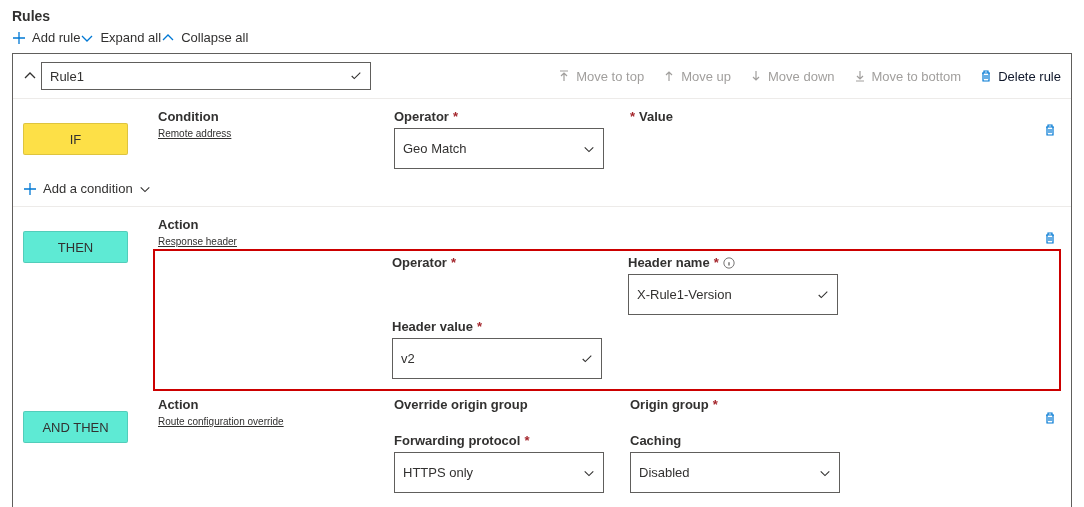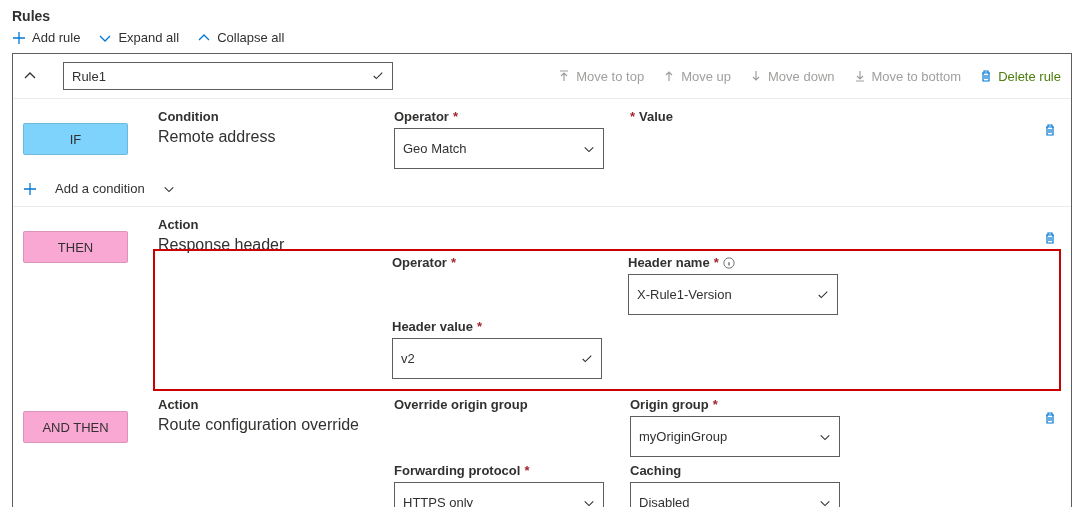--- a/index.html
+++ b/index.html
@@ -1,39 +1,39 @@
 <!DOCTYPE html>
 <html><head>
 <meta charset="utf-8">
 <style>
   * { box-sizing: border-box; margin: 0; padding: 0; }
   body { font-family: "Segoe UI", Arial, sans-serif; font-size: 13px; color: #323130; background: #fff; padding: 8px 12px; width: 1084px; }
   .title { font-weight: 600; font-size: 14px; margin-bottom: 6px; }
-  .toolbar { display: flex; gap: 18px; margin-bottom: 8px; }
+  .toolbar { display: flex; margin-bottom: 8px; }
   .tool-btn { display: flex; align-items: center; gap: 6px; cursor: pointer; color: #323130; }
   .rule-panel { border: 1px solid #605e5c; }
-  .rule-header { display: flex; align-items: center; padding: 8px 10px; gap: 26px; }
+  .rule-header { display: flex; align-items: center; padding: 8px 10px; gap: 4px; }
   .rule-name { border: 1px solid #605e5c; width: 330px; height: 28px; display: flex; align-items: center; justify-content: space-between; padding: 0 8px; }
   .hdr-actions { margin-left: auto; display: flex; gap: 18px; align-items: center; }
   .hdr-btn { display: flex; align-items: center; gap: 5px; color: #a19f9d; cursor: default; justify-content: flex-end; }
-  .hdr-btn.del { color: #4d7c0f; cursor: pointer; }
+  .hdr-btn.del { color: #0f172a; cursor: pointer; }
   .divider { border-top: 1px solid #edebe9; }
   .section { display: flex; padding: 10px 10px 0 10px; }
   .badge-col { width: 135px; flex-shrink: 0; display: flex; }
   .badge { width: 105px; height: 32px; border-radius: 2px; display: flex; align-items: center; justify-content: center; font-size: 13px; border: 1px solid rgba(0,0,0,0.12); margin-top: 14px; }
-  .badge.if { background: #7dd3fc; color: #323130; }
-  .badge.then { background: #f9a8d4; color: #323130; }
+  .badge.if { background: #fde047; color: #323130; }
+  .badge.then { background: #5eead4; color: #323130; }
   .content-col { flex-grow: 1; display: flex; flex-wrap: wrap; }
   .col { width: 230px; margin-right: 6px; margin-bottom: 6px; }
   .lbl { font-size: 13px; margin-bottom: 4px; display: flex; align-items: center; gap: 4px; font-weight: bold; }
   .req { color: #a4262c; }
   .sel { border: 1px solid #605e5c; height: 41px; display: flex; align-items: center; justify-content: space-between; padding: 0 8px; cursor: pointer; max-width: 210px; }
-  .static { font-size: 16px; }
+  .static { font-size: 10px; text-decoration: underline; }
   .del-icon { color: #0078d4; cursor: pointer; margin-left: auto; display:flex; padding-top: 14px; padding-right: 4px; }
-  .add-link { display: flex; align-items: center; gap: 18px; padding: 6px 10px 10px 10px; cursor: pointer; }
+  .add-link { display: flex; align-items: center; gap: 6px; padding: 6px 10px 10px 10px; cursor: pointer; }
   .highlight-box { border: 2px solid #c00; padding: 6px; margin: 0 10px 6px 140px; display: flex; flex-wrap: wrap; margin-top: -70px; padding-top: 4px; position: relative; }
   .highlight-box .col { margin-bottom: 4px; }
   .spacer-for-hl { height: 102px; }
   svg { flex-shrink: 0; }
   .chev { width:12px; height:12px; }
 </style>
 </head>
 <body>
 
 <div class="title">Rules</div>
@@ -218,26 +218,20 @@
         <div class="static">Route configuration override</div>
       </div>
       <div class="col">
         <div class="lbl">Override origin group</div>
       </div>
       <div class="col">
         <div class="lbl">
             <span>Origin group</span> 
             <span class="req">*</span>
           </div>
-        <div class="sel">
-          <span>myOriginGroup</span>
-          <svg class="chev" viewBox="0 0 14 14">
-              <path d="M2 5l5 5 5-5" stroke="#323130" stroke-width="1.3" fill="none"></path>
-            </svg>
-        </div>
       </div>
       <div style="flex-basis:100%; height:0;"></div>
       <div class="col" style="visibility:hidden;">x</div>
       <div class="col">
         <div class="lbl">
             <span>Forwarding protocol</span> 
             <span class="req">*</span>
           </div>
         <div class="sel">
           <span>HTTPS only</span>

